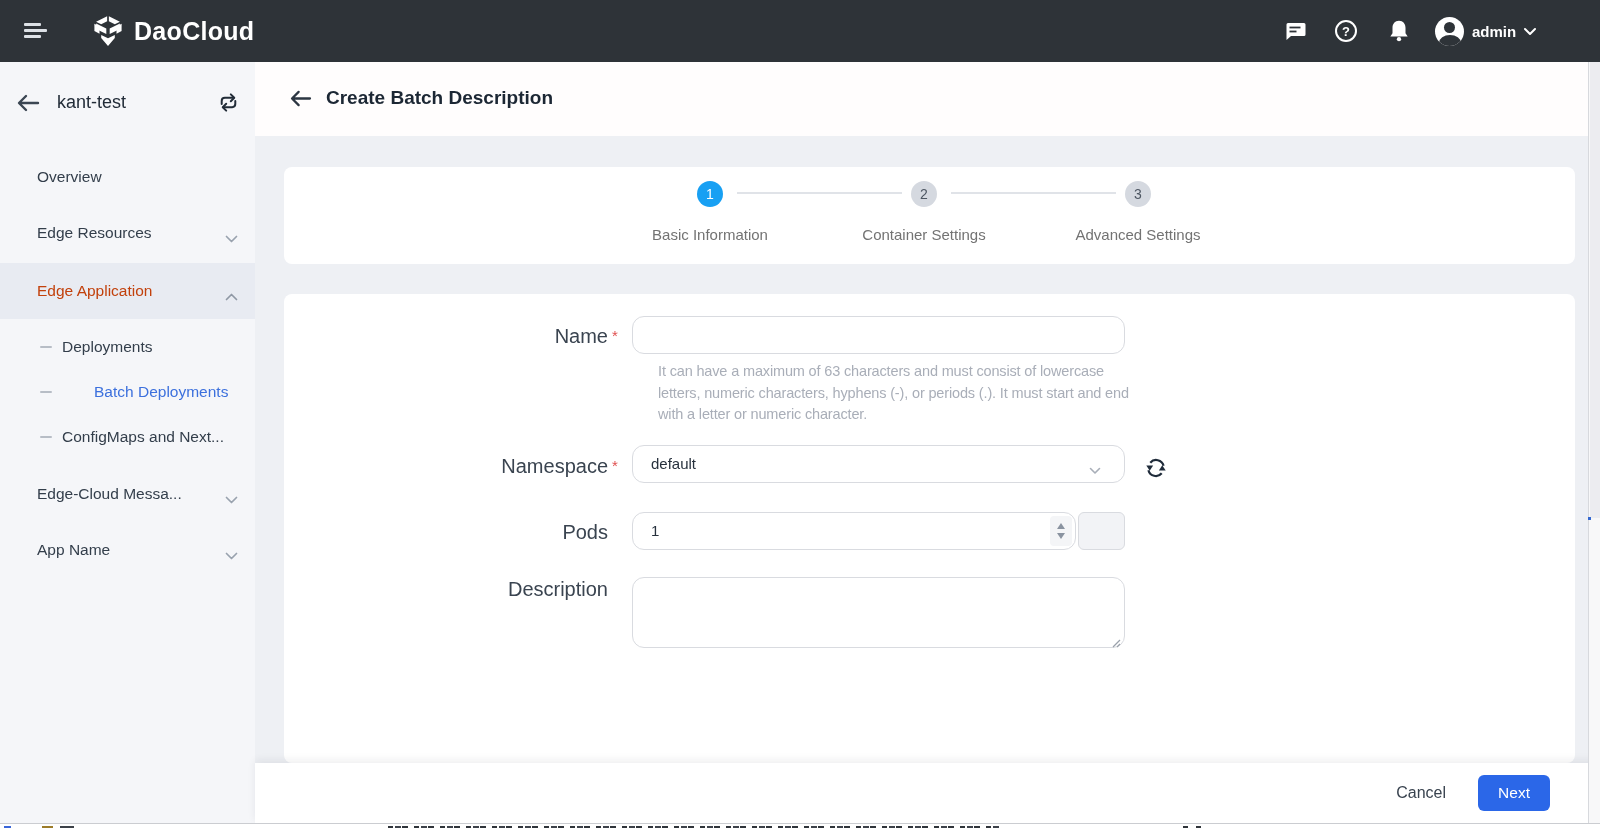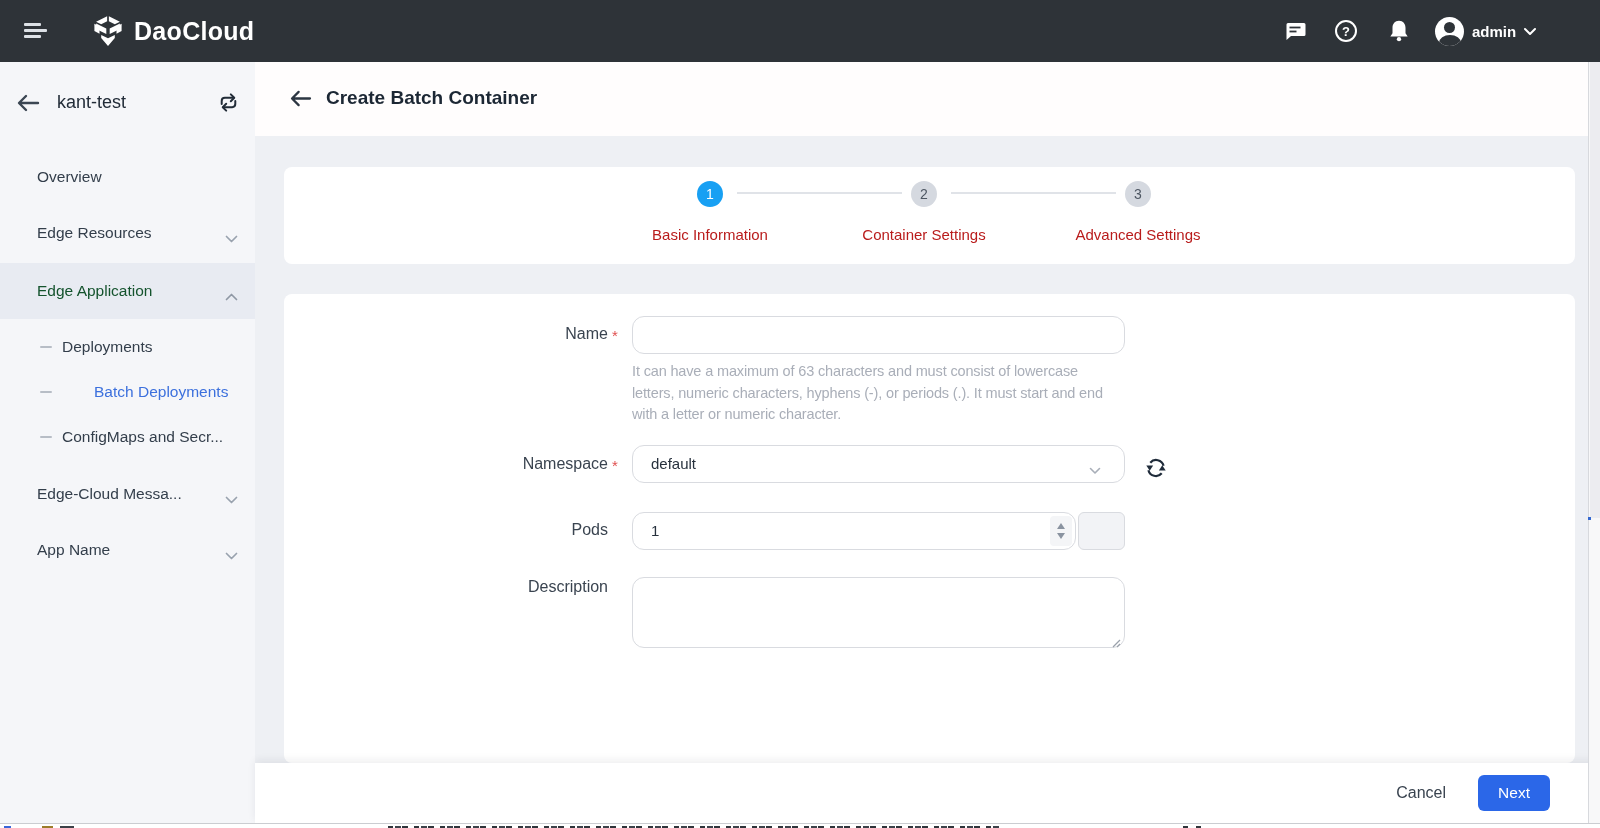--- a/index.html
+++ b/index.html
@@ -24,48 +24,48 @@
 .admin-name { color:#fff; font-size:15px; font-weight:700; }
 
 
 .sidebar { position:absolute; left:0; top:62px; width:255px; height:761px; background:#f5f6f9; z-index:10; }
 .ws-back { position:absolute; left:17px; top:32px; }
 .ws-title { position:absolute; left:57px; top:30px; font-size:18px; font-weight:500; color:#222c38; }
 .ws-switch { position:absolute; right:15px; top:29px; }
 .side-item { position:absolute; left:0; width:255px; display:flex; align-items:center; cursor:pointer; }
 .side-item .lbl { font-size:15.5px; color:#333e4b; }
 .side-item.active-parent { background:#e8ebf2; }
-.side-item.active-parent .lbl { color:#14532d; }
+.side-item.active-parent .lbl { color:#c2410c; }
 .side-item.active-sub .lbl { color:#3c70dd; }
 .side-item .lbl-wrap { padding-left:37px; }
 .sub .lbl-wrap { padding-left:62px; }
 .sub .dash { position:absolute; left:40px; top:50%; margin-top:-1px; width:12px; height:2.4px; background:#b7bdc6; border-radius:1px; }
 .side-chev { position:absolute; right:17px; top:50%; margin-top:-4px; }
 
 
 .page-header { position:absolute; left:255px; top:62px; width:1345px; height:74px; background:#fffdfd; z-index:5; }
 .ph-back { position:absolute; left:35px; top:28px; }
 .ph-title { position:absolute; left:71px; top:25px; font-size:19px; font-weight:700; color:#1c2734; }
 
 .card { position:absolute; background:#fff; border-radius:8px; }
 .card1 { left:284px; top:167px; width:1291px; height:97px; }
 .card2 { left:284px; top:294px; width:1291px; height:469px; }
 
 
 .step-circle { position:absolute; top:181px; width:26px; height:26px; border-radius:50%; display:flex; align-items:center; justify-content:center; font-size:14px; z-index:6; }
 .step-circle.on { background:#18a0f3; color:#fff; }
 .step-circle.off { background:#d5d9e0; color:#4d5662; }
 .step-line { position:absolute; top:192px; height:2px; background:#e0e3e8; z-index:6; }
-.step-label { position:absolute; top:226px; width:200px; text-align:center; font-size:15px; color:#b91c1c; z-index:6; }
-
-
-.f-label { position:absolute; left:348px; width:260px; text-align:right; font-size:16px; color:#3a4450; z-index:6; }
+.step-label { position:absolute; top:226px; width:200px; text-align:center; font-size:15px; color:#737373; z-index:6; }
+
+
+.f-label { position:absolute; left:348px; width:260px; text-align:right; font-size:20px; color:#3a4450; z-index:6; }
 .f-star { position:absolute; left:612px; width:12px; color:#e04f4f; font-size:15px; z-index:6; }
 .f-input { position:absolute; left:632px; width:493px; height:38px; background:#fff; border:1px solid #d9dbe0; border-radius:12px; z-index:6; }
-.f-help { position:absolute; left:632px; top:361px; font-size:14.5px; line-height:21.5px; color:#a9aeb8; z-index:6; letter-spacing:-0.15px; }
+.f-help { position:absolute; left:658px; top:361px; font-size:14.5px; line-height:21.5px; color:#a9aeb8; z-index:6; letter-spacing:-0.15px; }
 .sel-text { position:absolute; left:18px; top:9px; font-size:15px; color:#27313d; }
 .sel-chev { position:absolute; right:23px; top:15px; }
 .num-text { position:absolute; left:18px; top:9px; font-size:15px; color:#27313d; }
 .spinner { position:absolute; right:3px; top:3px; width:22px; height:30px; background:#f4f5f7; border-radius:4px; display:flex; flex-direction:column; align-items:center; justify-content:center; gap:4px; }
 .spin-up { width:0; height:0; border-left:4.5px solid transparent; border-right:4.5px solid transparent; border-bottom:6px solid #8a93a0; }
 .spin-dn { width:0; height:0; border-left:4.5px solid transparent; border-right:4.5px solid transparent; border-top:6px solid #8a93a0; }
 .addon { position:absolute; left:1078px; top:512px; width:47px; height:38px; background:#f2f3f6; border:1px solid #d9dbe0; border-radius:6px; z-index:6; }
 .resize-h { position:absolute; right:3px; bottom:3px; width:10px; height:10px; z-index:7; }
 
 
@@ -176,21 +176,21 @@
     <div class="side-item sub" style="top:263px;height:44px;">
       <div class="dash"></div>
       <div class="lbl-wrap"><span class="lbl">Deployments</span></div>
     </div>
     <div class="side-item sub active-sub" style="top:308px;height:44px;padding-left:32px;">
       <div class="dash"></div>
       <div class="lbl-wrap"><span class="lbl">Batch Deployments</span></div>
     </div>
     <div class="side-item sub" style="top:353px;height:44px;">
       <div class="dash"></div>
-      <div class="lbl-wrap"><span class="lbl">ConfigMaps and Secr...</span></div>
+      <div class="lbl-wrap"><span class="lbl">ConfigMaps and Next...</span></div>
     </div>
     <div class="side-item" style="top:404px;height:56px;">
       <div class="lbl-wrap"><span class="lbl">Edge-Cloud Messa...</span></div>
       <div class="side-chev"><svg width="13" height="8" viewBox="0 0 13 8">
             <polyline points="1.5,1.5 6.5,6.5 11.5,1.5" fill="none" stroke="#99a2ae" stroke-width="1.7" stroke-linecap="round" stroke-linejoin="round"></polyline>
           </svg></div>
     </div>
     <div class="side-item" style="top:460px;height:56px;">
       <div class="lbl-wrap"><span class="lbl">App Name</span></div>
       <div class="side-chev"><svg width="13" height="8" viewBox="0 0 13 8">
@@ -198,21 +198,21 @@
           </svg></div>
     </div>
   </div>
 
   <div class="page-header">
     <div class="ph-back">
       <svg width="22" height="17" viewBox="0 0 23 18">
           <path d="M9 2 L2 9 L9 16 M2.5 9 H21" fill="none" stroke="#2c3642" stroke-width="2.4" stroke-linecap="round" stroke-linejoin="round"></path>
         </svg>
     </div>
-    <div class="ph-title">Create Batch Container</div>
+    <div class="ph-title">Create Batch Description</div>
   </div>
 
   <div class="card card1"></div>
   <div class="step-circle on" style="left:697px;">
       <span>1</span>
     </div>
   <div class="step-circle off" style="left:911px;">
       <span>2</span>
     </div>
   <div class="step-circle off" style="left:1125px;">

